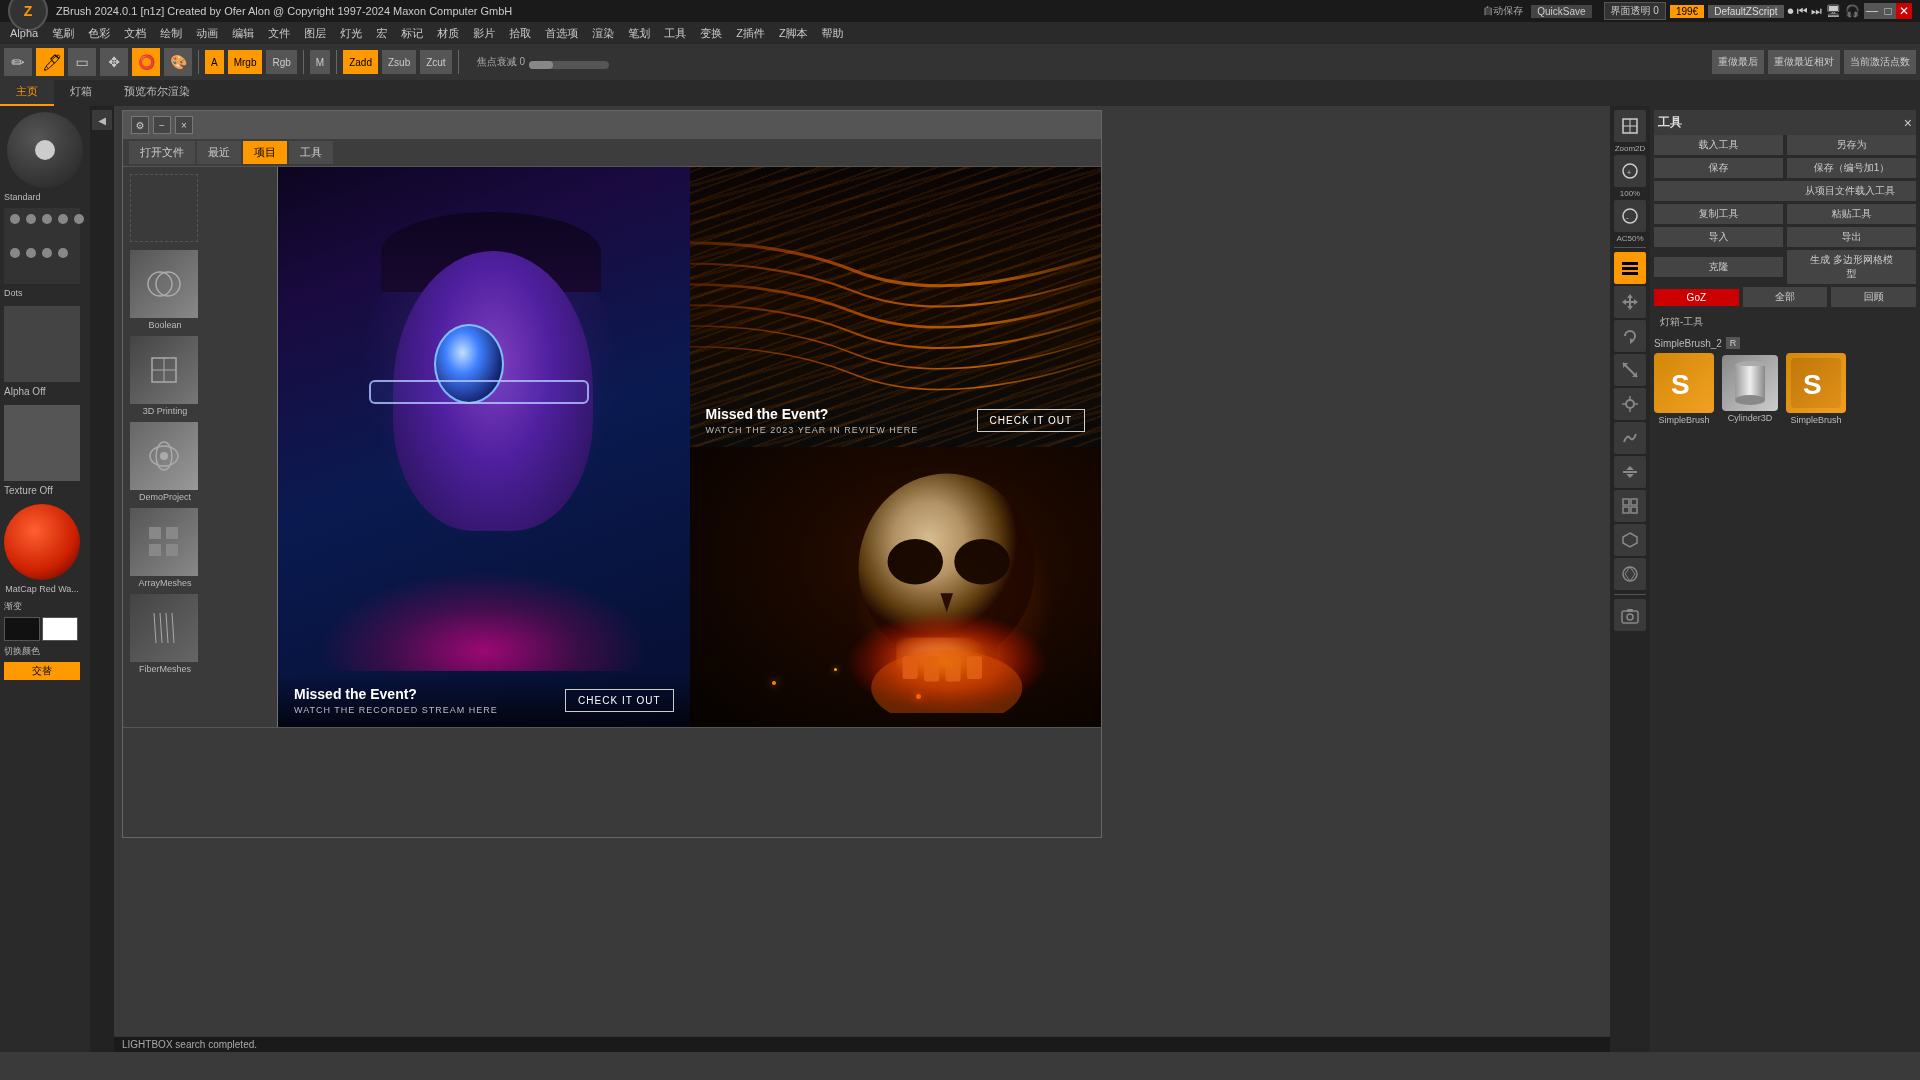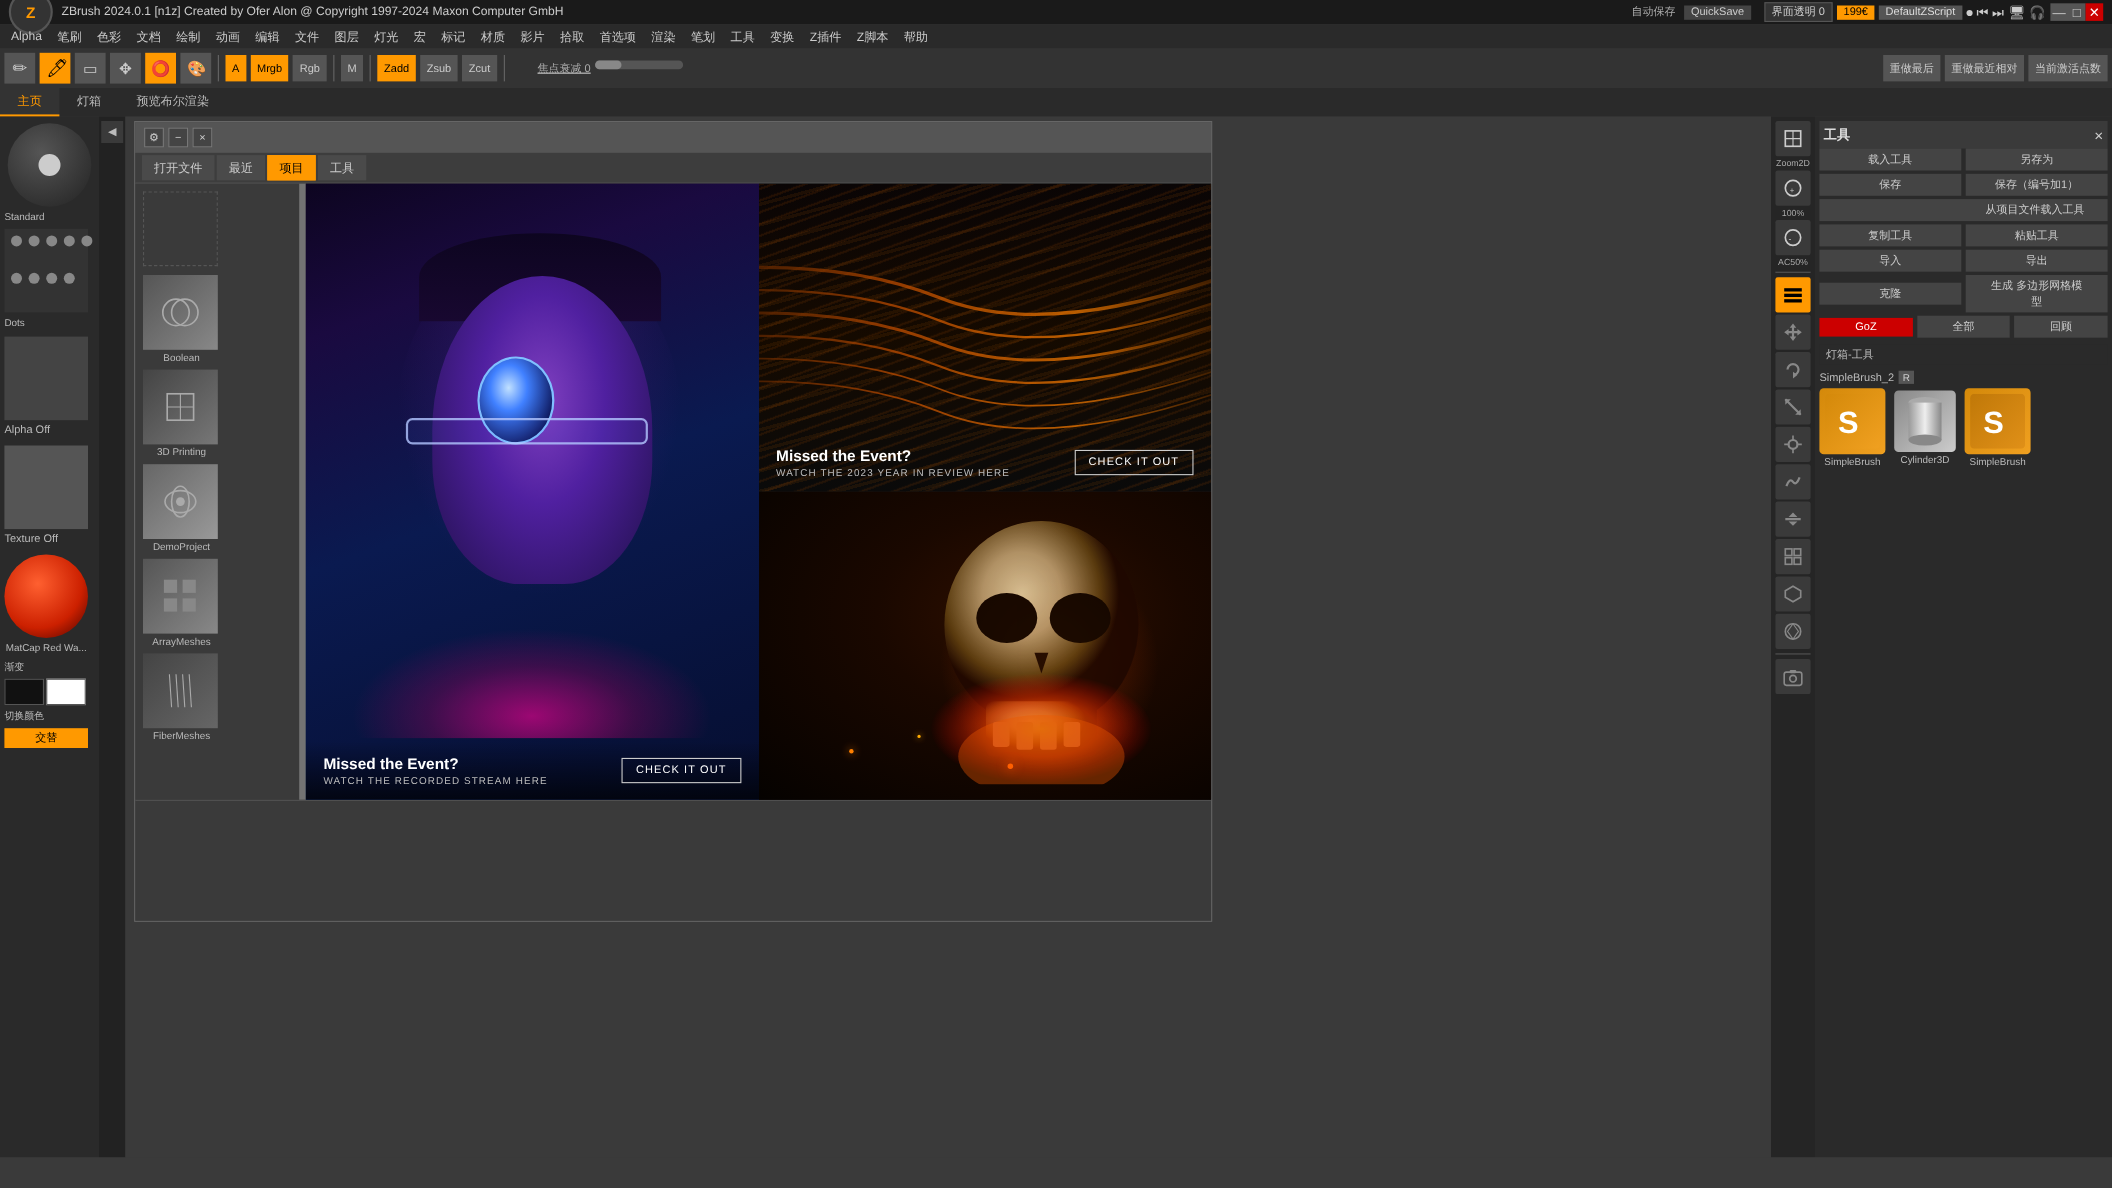--- a/index.html
+++ b/index.html
@@ -68,21 +68,21 @@
       color: #ccc;
       font-size: 10px;
       padding: 2px 6px;
       cursor: pointer;
       height: 24px;
     }
     .tool-btn.active { background: #f90; color: #000; }
     .tool-sep { width: 1px; height: 24px; background: #666; margin: 0 2px; }
 
     
-    .focal-area { display: flex; align-items: flex-start; color: #ccc; font-size: 10px; gap: 4px; margin-left: 24px; text-decoration: underline; }
+    .focal-area { display: flex; align-items: flex-end; color: #ccc; font-size: 10px; gap: 4px; margin-left: 12px; }
     .focal-label { font-size: 10px; color: #aaa; }
     .focal-slider { width: 80px; height: 8px; background: #555; border-radius: 4px; position: relative; }
     .focal-slider-fill { height: 8px; background: #888; border-radius: 4px; width: 30%; }
 
     
     #main-layout {
       display: flex;
       width: 100%;
       height: calc(1080px - 22px - 22px - 36px - 28px - 26px);
       position: relative;
@@ -166,21 +166,21 @@
     
     #dialog-content {
       display: flex;
       height: 560px;
     }
 
     
     #file-browser {
       width: 155px;
       background: #3a3a3a;
-      border-right: 6px solid #737373;
+      border-right: 1px solid #737373;
       overflow: hidden;
     }
     .file-thumb {
       display: inline-block;
       width: 70px;
       margin: 3px;
       text-align: center;
     }
     .file-thumb-img {
       width: 68px; height: 68px;
@@ -739,20 +739,23 @@
             <div style="position:absolute;bottom:10%;left:55%;width:5px;height:5px;background:#ff6000;border-radius:50%;box-shadow:0 0 10px #ff6000;"></div>
           </div>
 
         </div>
       </div>
 
       <div id="dialog-bottom"></div>
 
     </div>
 
+    <div id="lightbox-notif">
+      <span>LIGHTBOX search completed.</span>
+    </div>
 
   </div>
 
   <div id="far-right-icons">
     <div class="fr-icon">
       <svg width="20" height="20" viewBox="0 0 20 20">
           <rect x="3" y="3" width="14" height="14" fill="none" stroke="#ccc" stroke-width="1.5"></rect>
           <line x1="10" y1="3" x2="10" y2="17" stroke="#ccc" stroke-width="1"></line>
           <line x1="3" y1="10" x2="17" y2="10" stroke="#ccc" stroke-width="1"></line>
         </svg>

